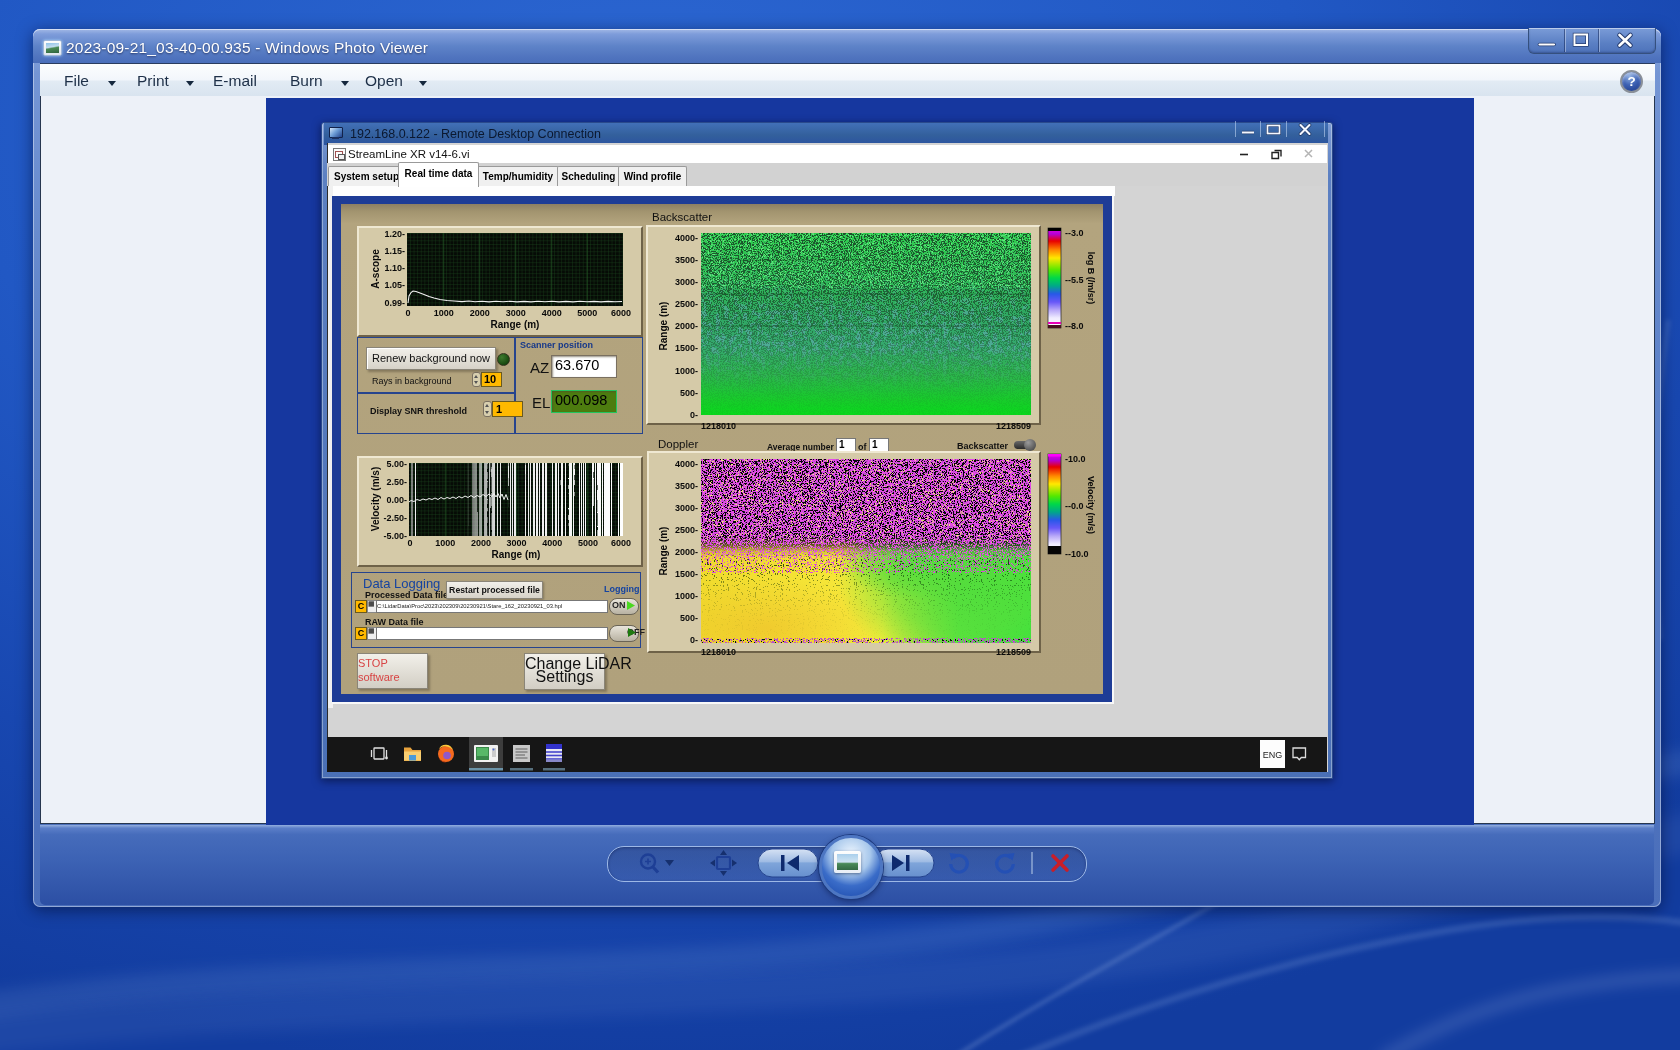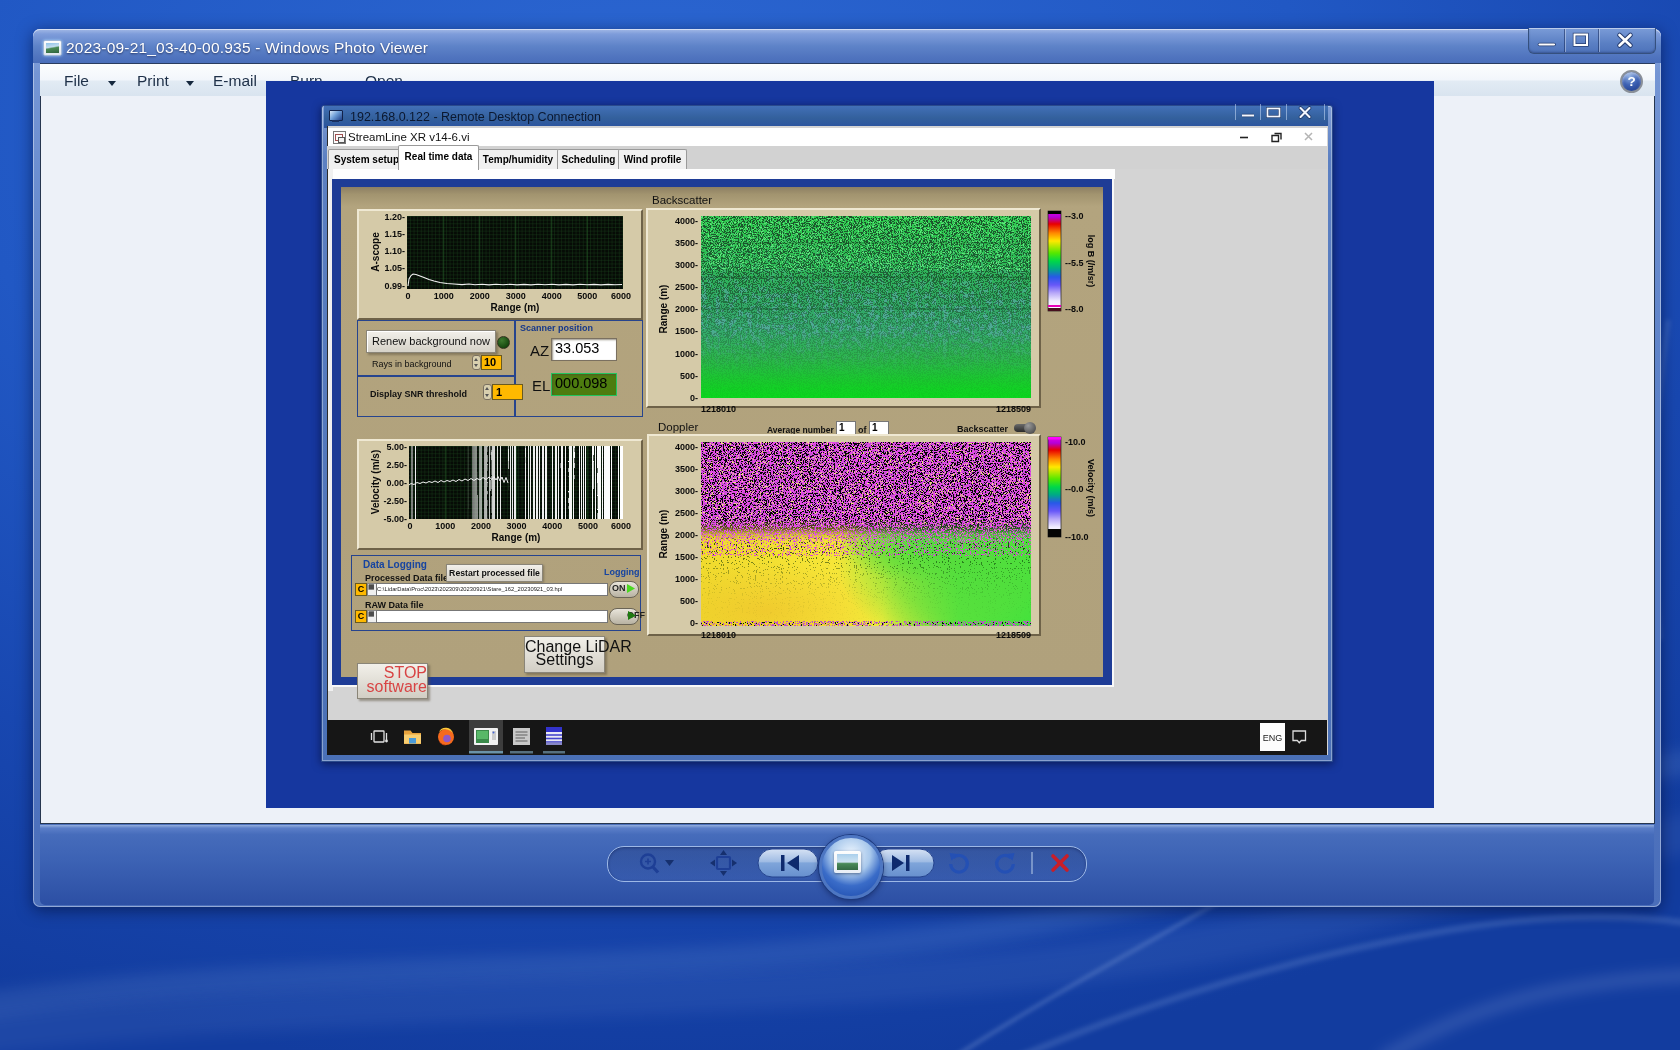--- a/index.html
+++ b/index.html
@@ -38,21 +38,21 @@
  border:2px solid #8a9099;color:#fff;font-weight:bold;font-size:13.5px;text-align:center;line-height:19px;
  box-shadow:inset 0 2px 3px rgba(255,255,255,.5);}
 #content{position:absolute;left:40px;top:96px;width:1613px;height:727px;background:#edf1f8;border:1px solid #26364f;border-top:none;}
 #botbar{position:absolute;left:40px;top:825px;width:1614px;height:80px;
  background:linear-gradient(180deg,#93aede 0%, #5b7ec8 4%, #466cbb 12%, #3c62b4 45%, #2c4fa4 100%);
  border-radius:0 0 5px 5px;}
 #toolbar{position:absolute;left:607px;top:846px;width:478px;height:34px;border-radius:17px;
  background:linear-gradient(180deg,rgba(18,38,96,.28),rgba(60,95,180,.20));
  border:1px solid #9db8e6;box-shadow:inset 0 1px 3px rgba(0,10,50,.35);}
 
-#photo{position:absolute;left:266px;top:81px;width:1168px;height:727px;background:#16379f;overflow:hidden;}
+#photo{position:absolute;left:266px;top:98px;width:1168px;height:727px;background:#16379f;overflow:hidden;padding-left:40px;}
 </style>
 </head>
 <body>
 <div id="desktop"></div>
 <svg class="abs" style="left:0;top:0" width="1680" height="1050">
  <defs>
   <filter id="bl8" x="-30%" y="-30%" width="160%" height="160%">
         <feGaussianBlur stdDeviation="7"></feGaussianBlur>
       </filter>
   <filter id="bl3" x="-30%" y="-30%" width="160%" height="160%">
@@ -251,44 +251,44 @@
  <div class="abs" style="left:215px;top:274px;width:17px;height:13px;background:#ffb900;border:1px solid #6a5a20;font-size:11px;font-weight:bold;color:#000;padding-left:2px;line-height:13px;">10</div>
  <div class="abs" style="left:104px;top:308px;font-size:9px;font-weight:bold;color:#111;">Display SNR threshold</div>
  <div class="abs" style="left:217px;top:303px;width:7px;height:14px;background:#d8cfae;border:1px solid #7a7060;border-radius:3px;">
    <div class="abs" style="left:1px;top:2px;width:0;height:0;border-left:2.5px solid transparent;border-right:2.5px solid transparent;border-bottom:3px solid #555;"></div>
    <div class="abs" style="left:1px;bottom:2px;width:0;height:0;border-left:2.5px solid transparent;border-right:2.5px solid transparent;border-top:3px solid #555;"></div>
  </div>
  <div class="abs" style="left:226px;top:303px;width:26px;height:14px;background:#ffb900;border:1px solid #6a5a20;font-size:11px;font-weight:bold;color:#000;padding-left:3px;line-height:14px;">1</div>
 
  <div class="abs" style="left:254px;top:242px;font-size:9px;font-weight:bold;color:#16388a;">Scanner position</div>
  <div class="abs" style="left:264px;top:261px;font-size:15px;color:#111;text-align:center;">AZ</div>
- <div class="abs" style="left:285px;top:257px;width:61px;height:20px;background:#fff;border:1px solid #7a7060;box-shadow:1px 1px 2px rgba(80,70,50,.6) inset;font-size:14.5px;color:#000;padding:1px 0 0 3px;">33.053</div>
+ <div class="abs" style="left:285px;top:257px;width:61px;height:20px;background:#fff;border:1px solid #7a7060;box-shadow:1px 1px 2px rgba(80,70,50,.6) inset;font-size:14.5px;color:#000;padding:1px 0 0 3px;">63.670</div>
  <div class="abs" style="left:266px;top:296px;font-size:15px;color:#111;">EL</div>
  <div class="abs" style="left:285px;top:292px;width:61px;height:20px;background:#4d7c0f;border:1px solid #22c55e;box-shadow:1px 1px 2px rgba(80,70,50,.6) inset;font-size:14.5px;color:#000;padding:1px 0 0 3px;">000.098</div>
 
  <div class="abs" style="left:85px;top:474px;width:288px;height:74px;border:1.5px solid #26448e;"></div>
- <div class="abs" style="left:97px;top:478px;font-size:10px;font-weight:bold;color:#1644a0;">Data Logging</div>
+ <div class="abs" style="left:97px;top:478px;font-size:13px;font-weight:normal;color:#1644a0;">Data Logging</div>
  <div class="abs" style="left:99px;top:492px;font-size:9px;font-weight:bold;color:#111;">Processed Data file</div>
  <div class="abs" style="left:180px;top:483px;width:95px;height:16px;background:linear-gradient(180deg,#f2f0ea,#d6d2c8);border:1px solid #8a8578;box-shadow:1px 1px 2px rgba(90,80,60,.5);font-size:8.7px;font-weight:bold;color:#111;text-align:center;line-height:16px;">Restart processed file</div>
  <div class="abs" style="left:338px;top:486px;font-size:9px;font-weight:bold;color:#1644a0;">Logging</div>
  <div class="abs" style="left:89px;top:502px;width:10px;height:11px;background:#ffb900;border:1px solid #6a5a20;font-size:9px;font-weight:bold;text-align:center;line-height:11px;">C</div>
  <div class="abs" style="left:101px;top:502px;width:8px;height:11px;background:#efefef;border:1px solid #888;font-size:7px;line-height:5px;">▦</div>
  <div class="abs" style="left:110px;top:502px;width:230px;height:11px;background:#fff;border:1px solid #777;font-size:5.8px;color:#222;line-height:11px;white-space:nowrap;overflow:hidden;">C:\LidarData\Proc\2023\202309\20230921\Stare_162_20230921_03.hpl</div>
  <div class="abs" style="left:343px;top:500px;width:28px;height:15px;border-radius:8px;background:linear-gradient(180deg,#e8e4da,#b8b2a2);border:1px solid #6a6456;"></div>
  <div class="abs" style="left:346px;top:502px;font-size:9px;font-weight:bold;color:#222;">ON</div>
  <div class="abs" style="left:361px;top:503px;width:8px;height:9px;background:#4ad820;clip-path:polygon(0 0,100% 50%,0 100%);"></div>
  <div class="abs" style="left:99px;top:519px;font-size:9px;font-weight:bold;color:#111;">RAW Data file</div>
  <div class="abs" style="left:89px;top:529px;width:10px;height:11px;background:#ffb900;border:1px solid #6a5a20;font-size:9px;font-weight:bold;text-align:center;line-height:11px;">C</div>
  <div class="abs" style="left:101px;top:529px;width:8px;height:11px;background:#efefef;border:1px solid #888;font-size:7px;line-height:5px;">▦</div>
  <div class="abs" style="left:110px;top:529px;width:230px;height:11px;background:#fff;border:1px solid #777;"></div>
  <div class="abs" style="left:343px;top:527px;width:28px;height:15px;border-radius:8px;background:linear-gradient(180deg,#e8e4da,#b8b2a2);border:1px solid #6a6456;"></div>
  <div class="abs" style="left:345px;top:529px;font-size:9px;font-weight:bold;color:#222;margin-left:16px;">OFF</div>
  <div class="abs" style="left:362px;top:530px;width:8px;height:9px;background:#1e7a10;clip-path:polygon(0 0,100% 50%,0 100%);"></div>
 
- <div class="abs" style="left:91px;top:555px;width:69px;height:32px;background:linear-gradient(180deg,#f2f0ea,#d2cec4);border:1px solid #8a8578;box-shadow:2px 2px 2px rgba(90,80,60,.5);font-size:16px;color:#d84444;text-align:right;padding-top:2px;line-height:14px;margin-top:27px;">STOP<br>software</div>
+ <div class="abs" style="left:91px;top:555px;width:69px;height:32px;background:linear-gradient(180deg,#f2f0ea,#d2cec4);border:1px solid #8a8578;box-shadow:2px 2px 2px rgba(90,80,60,.5);font-size:11px;color:#d84444;text-align:left;padding-top:2px;line-height:14px;">STOP<br>software</div>
  <div class="abs" style="left:258px;top:555px;width:79px;height:32px;background:linear-gradient(180deg,#f2f0ea,#d2cec4);border:1px solid #8a8578;box-shadow:2px 2px 2px rgba(90,80,60,.5);font-size:16px;color:#111;text-align:center;padding-top:3px;line-height:13px;">Change LiDAR<br>Settings</div>
 
  <div class="abs" style="left:386px;top:113px;font-size:11.5px;color:#111;">Backscatter</div>
  <div class="abs" style="left:380px;top:127px;width:391px;height:196px;background:#d5caa8;
   border-top:2px solid #efe8d2;border-left:2px solid #efe8d2;border-right:2px solid #6e6248;border-bottom:2px solid #6e6248;"></div>
 
  <div class="abs" style="left:392px;top:340px;font-size:11.5px;color:#111;">Doppler</div>
  <div class="abs" style="left:501px;top:344px;font-size:8.5px;font-weight:bold;color:#111;">Average number</div>
  <div class="abs" style="left:570px;top:340px;width:16px;height:12px;background:#fff;border:1px solid #777;font-size:10px;font-weight:bold;padding-left:2px;">1</div>
  <div class="abs" style="left:592px;top:344px;font-size:9px;font-weight:bold;color:#111;">of</div>

